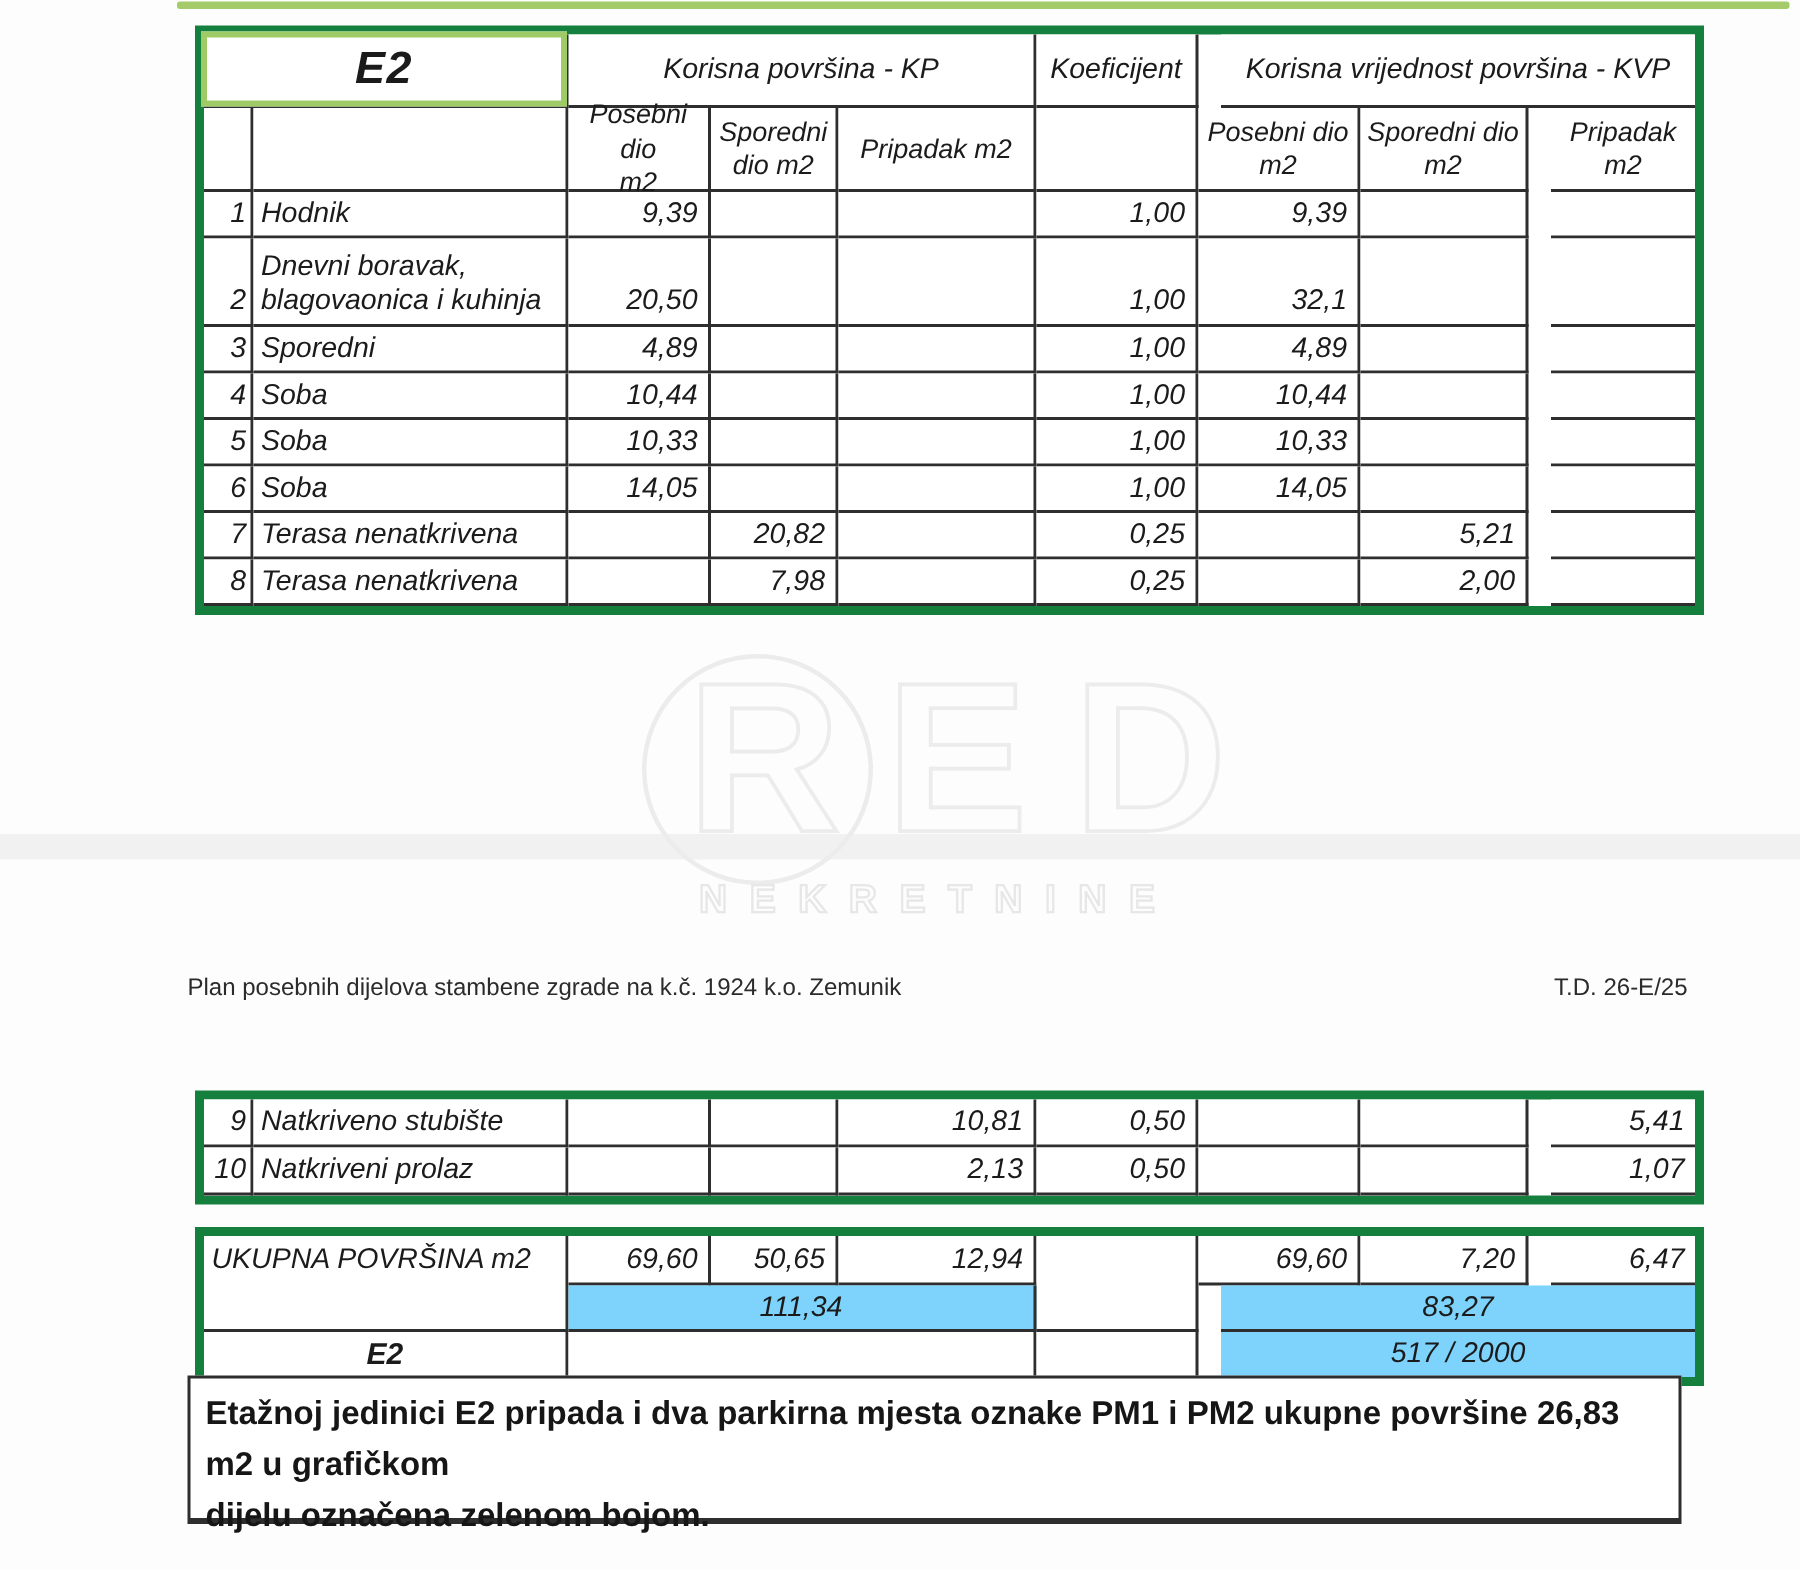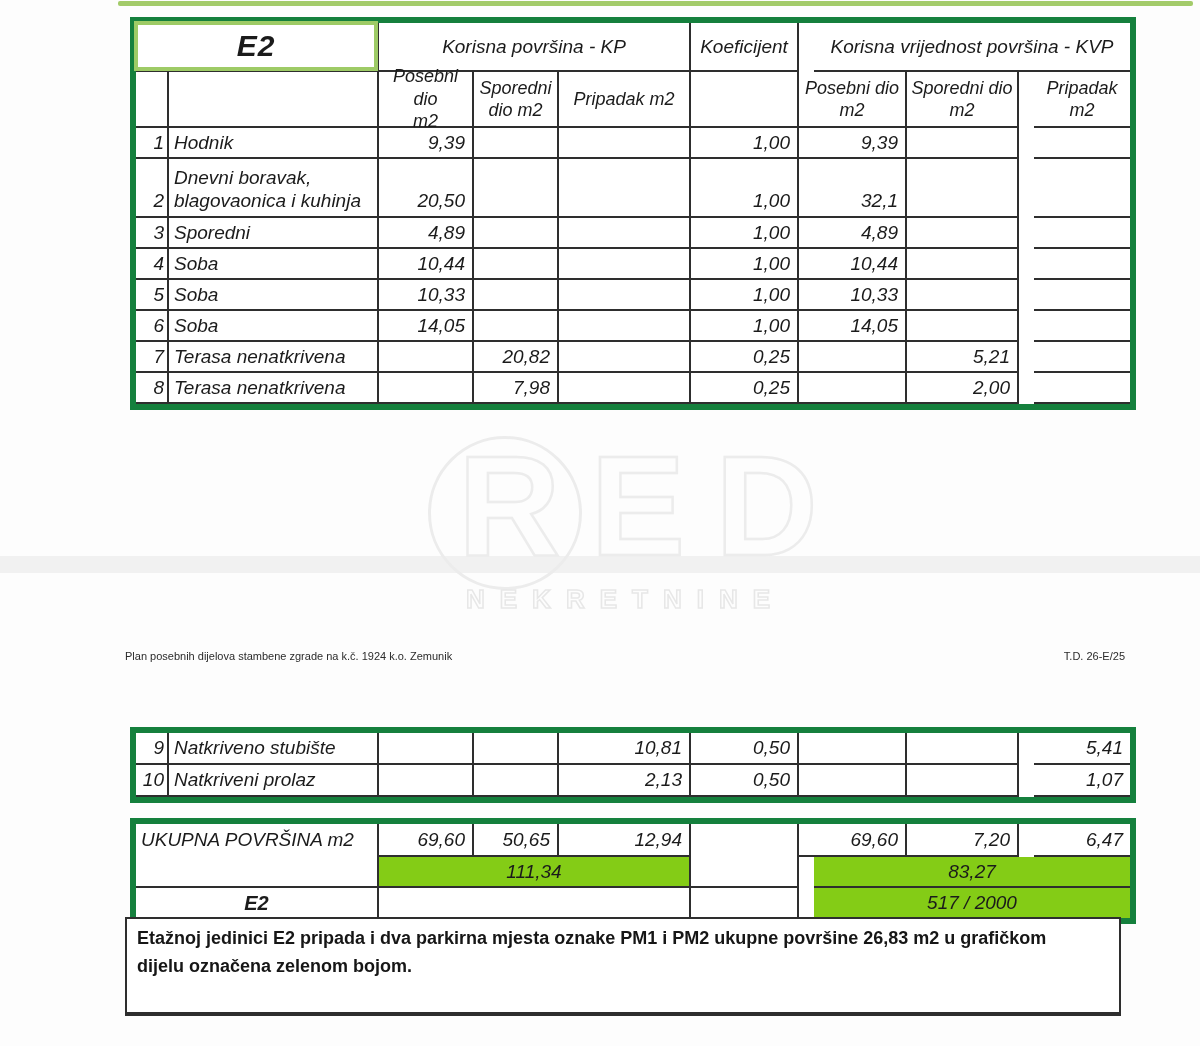--- a/index.html
+++ b/index.html
@@ -37,34 +37,34 @@
   .e2cell{position:relative;padding:0;}
   .greenbox{
     position:absolute;top:-2px;left:-2px;right:-1px;bottom:-1px;
     border:4px solid #9ecb66;background:#fff;
     display:flex;align-items:center;justify-content:center;
     font-size:30px;font-weight:bold;letter-spacing:1px;
   }
   #main-table{top:17px;grid-template-rows:49px 56px;grid-auto-rows:minmax(31px,auto);}
   #middle-table{top:727px;grid-auto-rows:minmax(32px,auto);}
   #totals-table{top:818px;grid-template-rows:33px 31px 30px;}
-  .gray{background:#84cc16;justify-content:center;text-align:center;}
+  .gray{background:#7dd3fc;justify-content:center;text-align:center;}
   .tot-label{align-items:flex-start;padding-top:5px;padding-left:5px;}
   .unit-cell{justify-content:center;font-weight:bold;font-size:20px;}
   
   .caption-row{
     position:absolute;left:125px;top:650px;width:1000px;
     display:flex;justify-content:space-between;
-    font-size:11px;color:#2b2b2b;
+    font-size:16px;color:#2b2b2b;
   }
   
   .note-box{
     position:absolute;left:125px;top:917px;width:972px;height:81px;
     border:2px solid #2e2e2e;border-bottom-width:4px;background:#fff;
-    padding:6px 10px;font-size:18px;font-weight:bold;line-height:1.55;
+    padding:6px 10px;font-size:22px;font-weight:bold;line-height:1.55;
     white-space:pre-line;color:#161616;
   }
   
   .gray-band{position:absolute;left:0;top:556px;width:1200px;height:17px;background:#f1f1f1;}
   .wm-circle{
     position:absolute;left:428px;top:436px;width:148px;height:148px;
     border:3px solid #ececec;border-radius:50%;background:transparent;
   }
   .wm-letters{
     position:absolute;left:458px;top:428px;display:flex;gap:30px;

